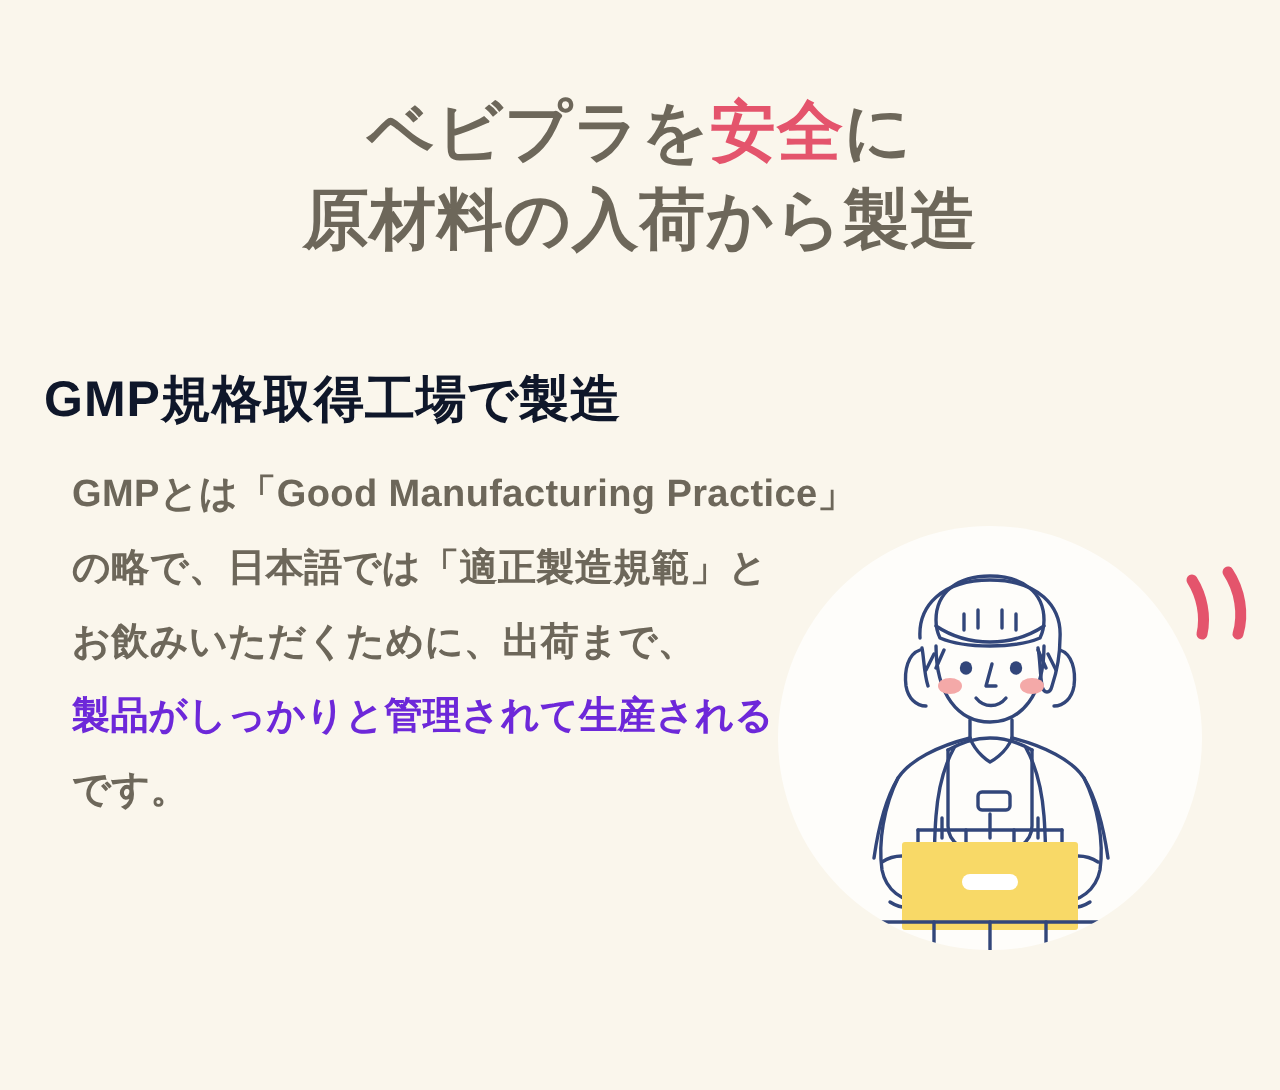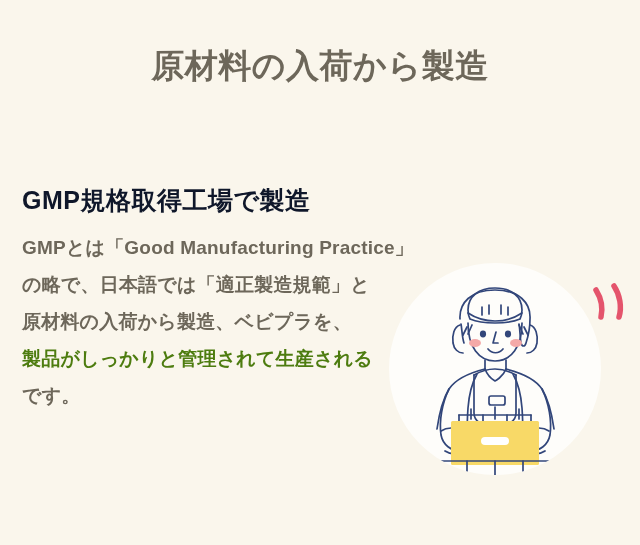--- a/index.html
+++ b/index.html
@@ -96,33 +96,35 @@
   .body-line {
     font-size: 19px;
     font-weight: 700;
     color: #6d675a;
     line-height: 1.0;
     height: 37px;
     display: flex;
     align-items: center;
     white-space: nowrap;
     letter-spacing: 0.2px;
+    margin-left: 14px;
   }
   .body-line.red {
-    color: #4d7c0f;
+    color: #6d28d9;
   }
   .body-line .seg-red { color: #e4546c; }
   .body-line .seg-dark { color: #6d675a; }
 </style>
 </head>
 <body>
 
 <div class="page">
 
   <div class="title-block">
+    <div class="title-line"><span>ベビプラを</span><span class="accent">安全</span><span>に</span></div>
     <div class="title-line">原材料の入荷から製造</div>
   </div>
 
   <div class="illustration">
     <div class="illo-circle"></div>
     <svg class="illo-svg" viewBox="0 0 212 212">
       <defs>
         <clipPath id="circleClip">
             <circle cx="106" cy="106" r="106"></circle>
           </clipPath>
@@ -196,21 +198,21 @@
       <path d="M8 11 C13 19 15 29 13 38"></path>
       <path d="M26 7 C32 16 34 28 31 38"></path>
     </g>
   </svg>
 
   <div class="content">
     <h2 class="section-heading">GMP規格取得工場で製造</h2>
     <ul class="body-lines">
       <li class="body-line">GMPとは「Good Manufacturing Practice」</li>
       <li class="body-line">の略で、日本語では「適正製造規範」と</li>
-      <li class="body-line">原材料の入荷から製造、ベビプラを、</li>
+      <li class="body-line">お飲みいただくために、出荷まで、</li>
       <li class="body-line red">製品がしっかりと管理されて生産される</li>
       <li class="body-line">
           <span class="seg-dark">です。</span>
         </li>
     </ul>
   </div>
 
 </div>
 
 </body></html>

